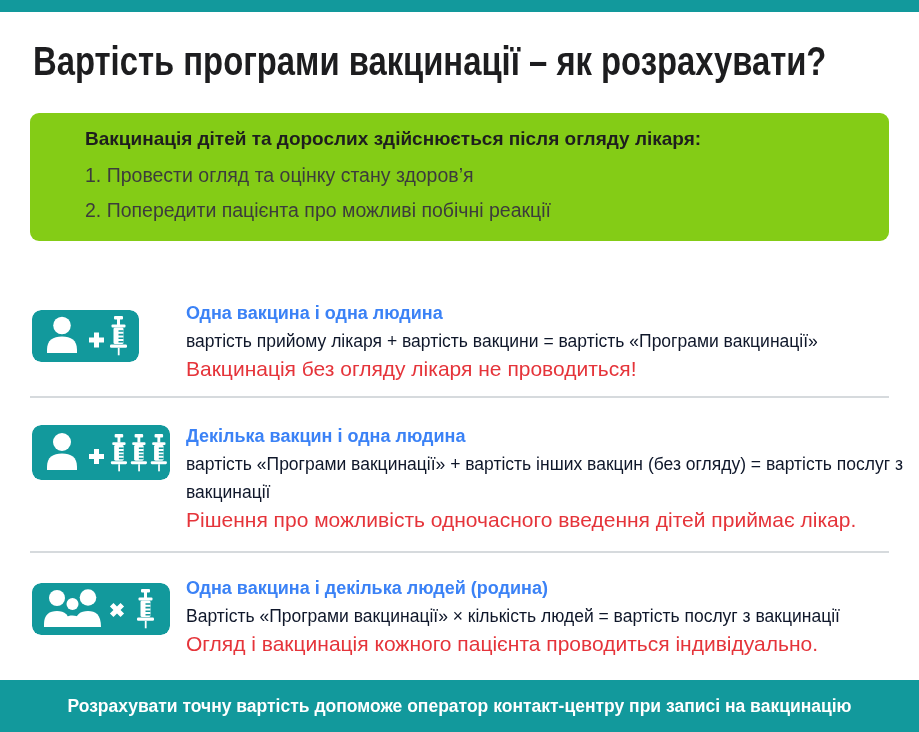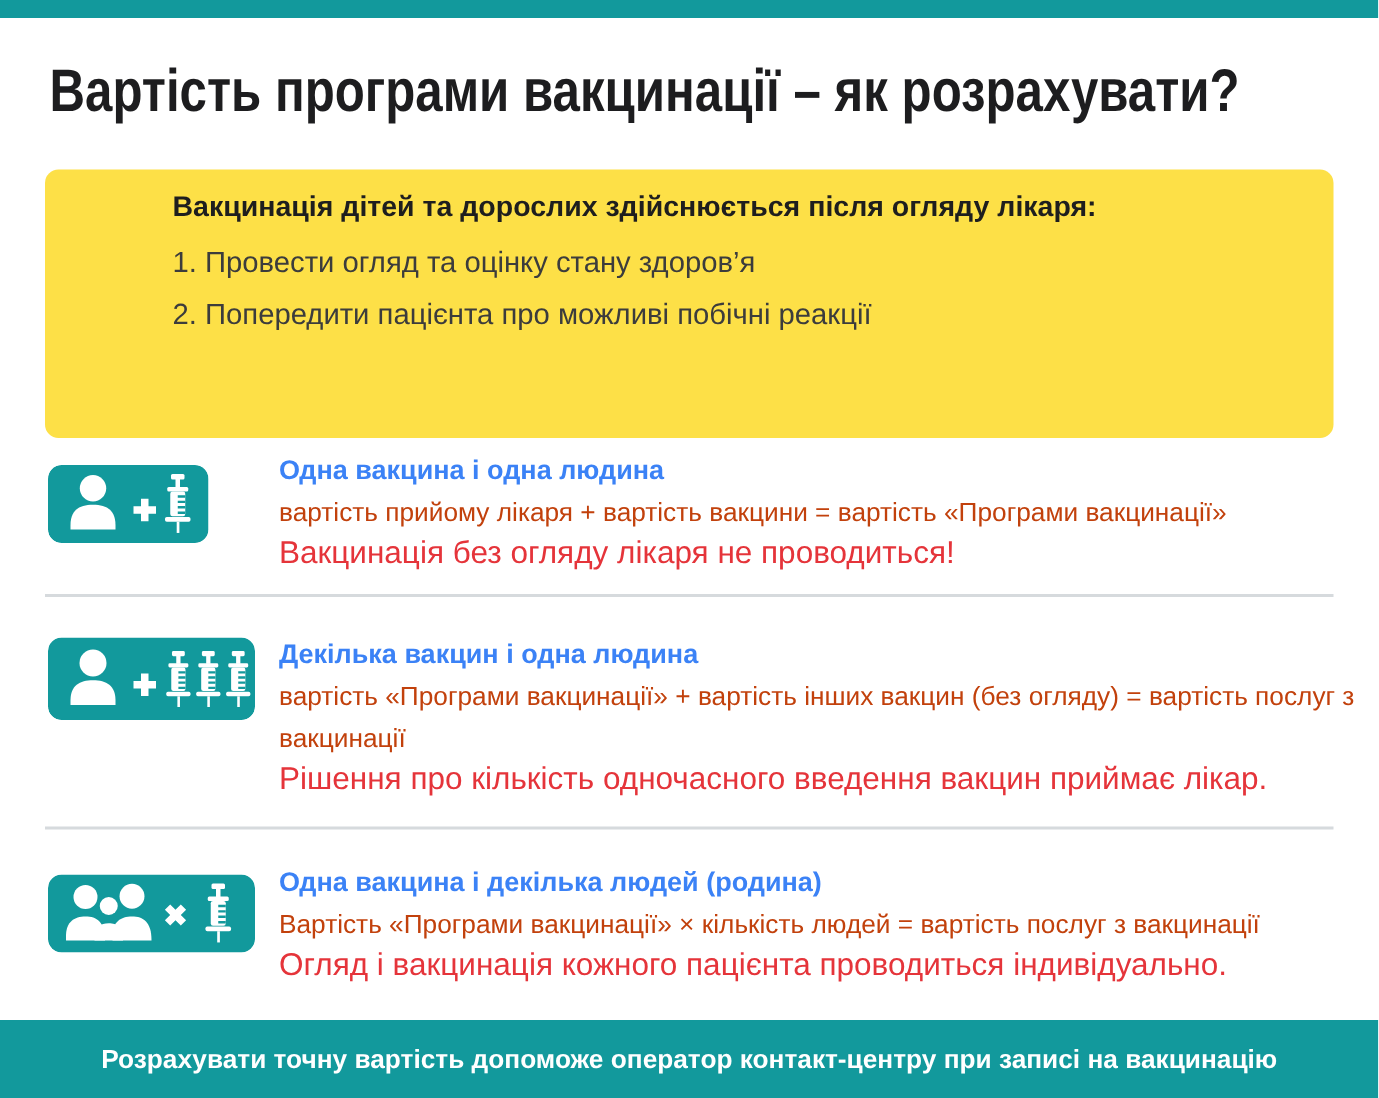--- a/index.html
+++ b/index.html
@@ -10,40 +10,40 @@
   .top-bar { position:absolute; left:0; top:0; width:919px; height:12px; background:#12999C; }
 
   .page-title {
     position:absolute; left:33px; top:40px; width:880px;
     font-size:40px; font-weight:bold; color:#1D1D1F; line-height:1.05;
     transform:scaleX(0.82); transform-origin:left top; white-space:nowrap;
     letter-spacing:0;
   }
 
   .info-box {
-    position:absolute; left:30px; top:113px; width:859px; height:179px;
-    background:#fde047; border-radius:9px; padding:13px 20px 0 85px;
+    position:absolute; left:30px; top:113px; width:859px; height:128px;
+    background:#84cc16; border-radius:9px; padding:13px 20px 0 55px;
   }
   .info-heading { font-size:19px; font-weight:bold; color:#1E1E1E; line-height:26px; }
   .info-list { list-style:none; margin-top:6px; }
   .info-list li { font-size:19.5px; color:#3C3C3C; line-height:35px; }
 
   .row { position:absolute; left:30px; width:859px; }
   .row-1 { top:301px; height:96px; }
   .row-2 { top:424px; height:112px; }
   .row-3 { top:576px; height:86px; }
 
   .row-icon { position:absolute; left:2px; display:block; }
   .row-1 .row-icon { top:9px; }
   .row-2 .row-icon { top:1px; }
   .row-3 .row-icon { top:7px; }
 
   .row-text { position:absolute; left:156px; top:0; width:726px; }
   .row-heading { font-size:18px; font-weight:bold; color:#3b82f6; line-height:24px; }
-  .row-body { font-size:17.5px; color:#c2410c; line-height:28px; margin-top:2px; white-space:pre-wrap; }
+  .row-body { font-size:17.5px; color:#0f172a; line-height:28px; margin-top:2px; white-space:pre-wrap; }
   .row-note { font-size:21px; color:#E5343A; line-height:28px; }
 
   .divider { position:absolute; left:30px; width:859px; height:2px; background:#D6DADD; }
   .divider-1 { top:396px; }
   .divider-2 { top:551px; }
 
   .footer-bar {
     position:absolute; left:0; top:680px; width:919px; height:52px;
     background:#12999C; display:flex; align-items:center; justify-content:center;
   }
@@ -129,21 +129,21 @@
             <path stroke="#12999C" stroke-width="1.6" fill="none" d="M11.5 15 h5 M11.5 18.6 h5 M11.5 22.2 h5 M11.5 25.8 h5"></path>
             <rect x="3" y="28.6" width="17" height="3.2" rx="1.2"></rect>
             <rect x="10.8" y="31.8" width="1.8" height="7.5"></rect>
           </g>
         </g>
       </g>
     </svg>
     <div class="row-text">
       <div class="row-heading">Декілька вакцин і одна людина</div>
       <div class="row-body">вартість «Програми вакцинації» + вартість інших вакцин (без огляду) = вартість послуг з вакцинації</div>
-      <div class="row-note">Рішення про кількість одночасного введення вакцин приймає лікар.</div>
+      <div class="row-note">Рішення про можливість одночасного введення дітей приймає лікар.</div>
     </div>
   </div>
 
   <div class="divider divider-2"></div>
 
   <div class="row row-3">
     <svg class="row-icon icon-tile" width="138" height="52" viewBox="0 0 138 52">
       <rect x="0" y="0" width="138" height="52" rx="9" fill="#12999C"></rect>
       <g fill="#FFFFFF">
         <circle cx="25" cy="15" r="8"></circle>

